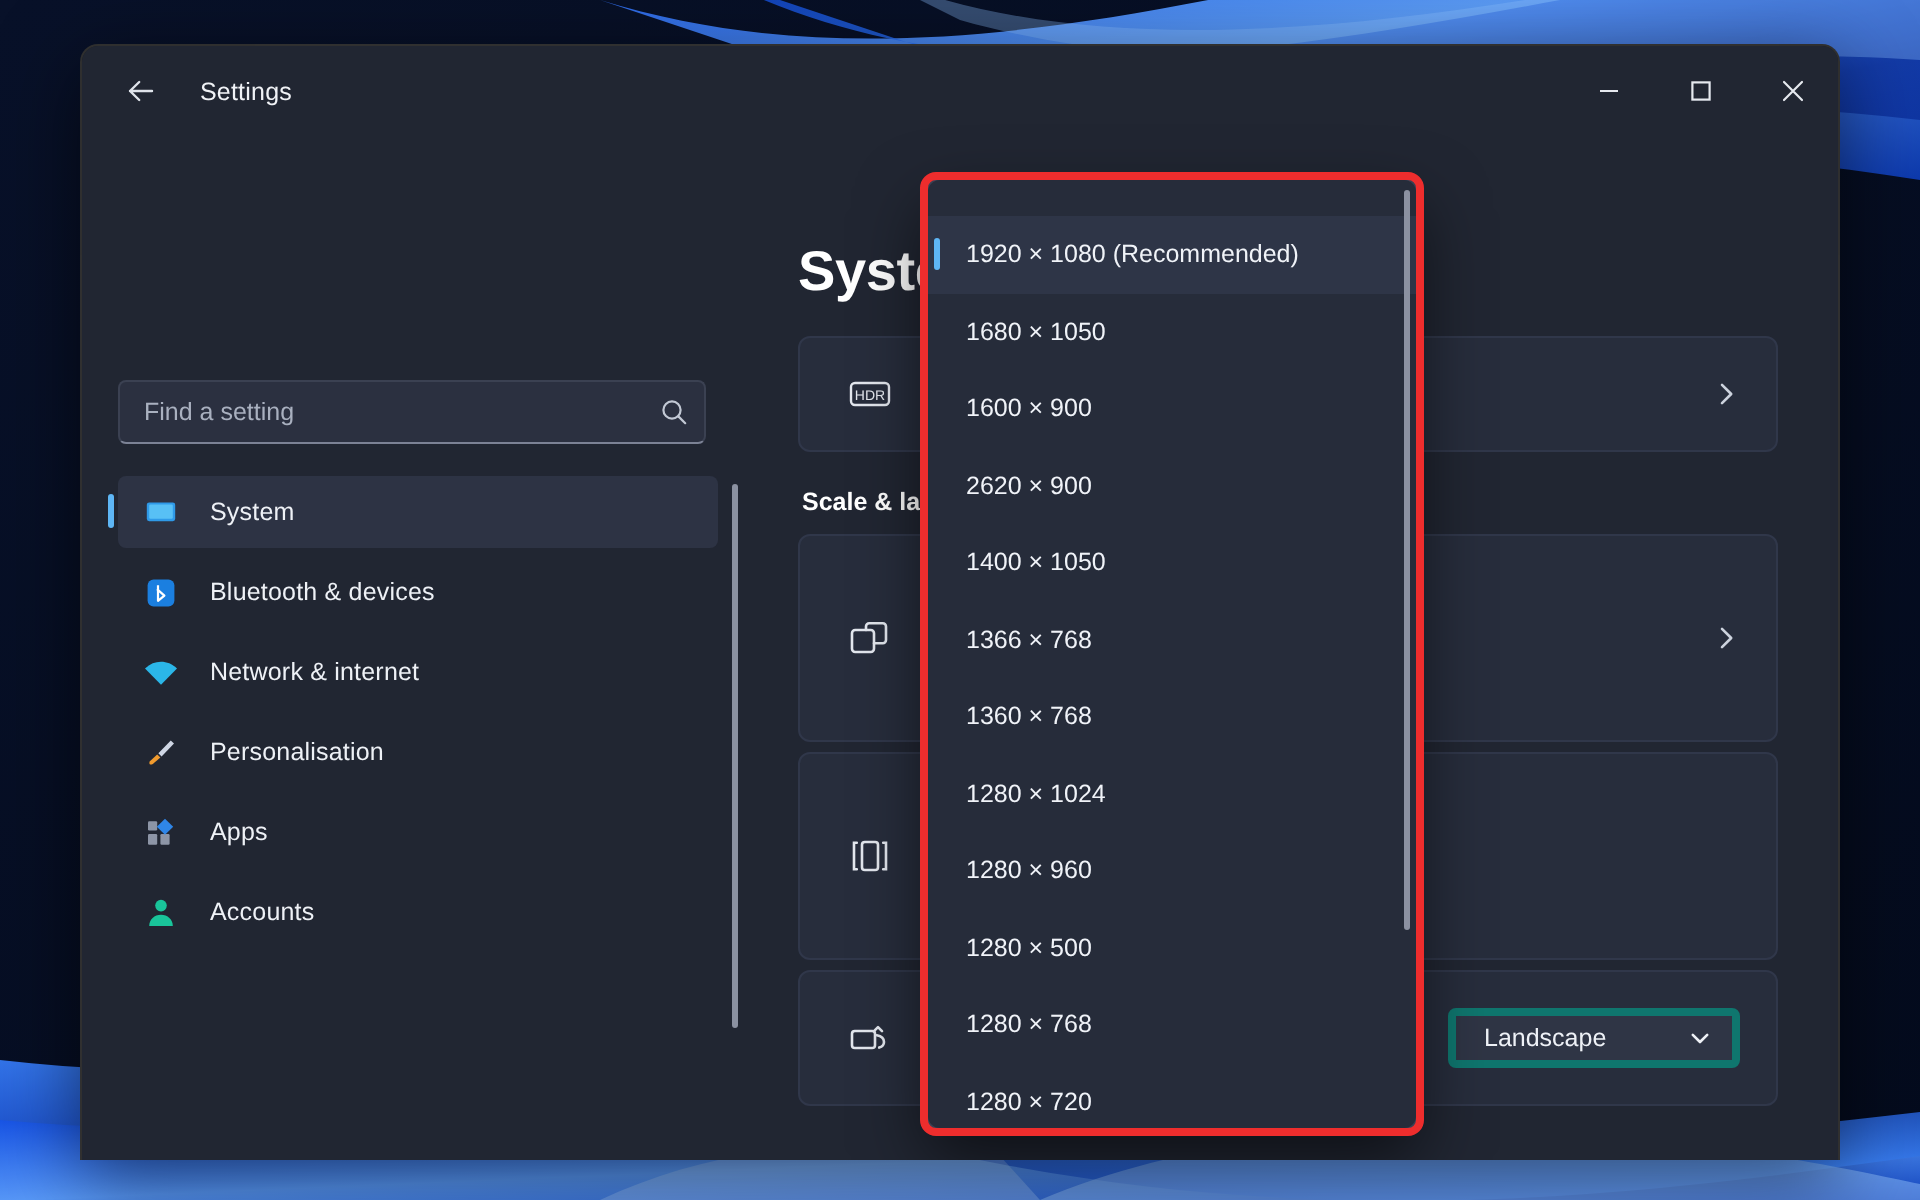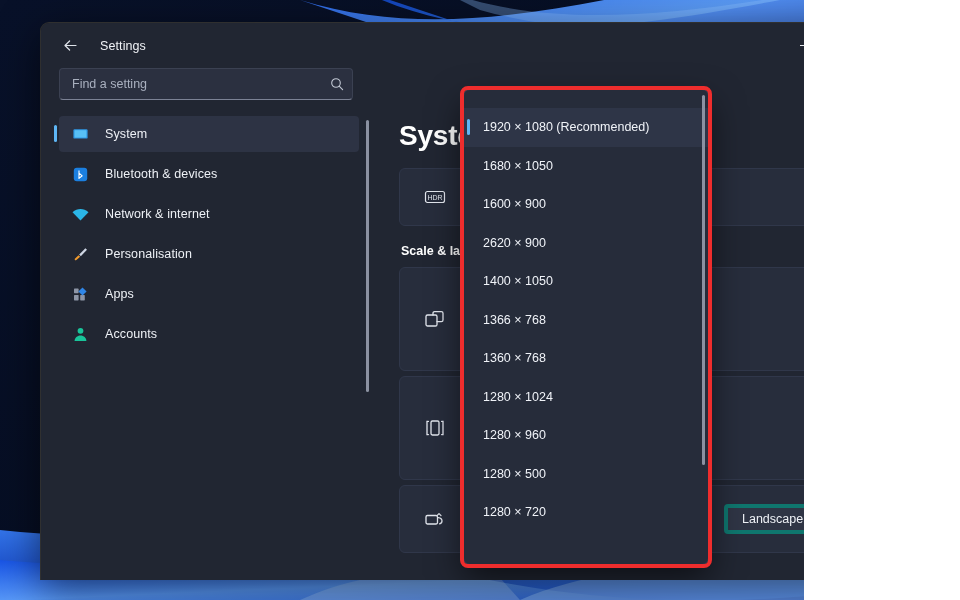--- a/index.html
+++ b/index.html
@@ -3,21 +3,21 @@
 <meta charset="utf-8">
 <style>
   * { box-sizing: border-box; margin: 0; padding: 0; }
   html, body {
     width: 960px; height: 600px; overflow: hidden;
     font-family: "Liberation Sans", sans-serif;
   }
 
   
   #desktop {
-    position: relative; width: 804px; height: 600px;
+    position: relative; width: 960px; height: 600px;
     background: #0a1530;
     overflow: hidden;
   }
   .wp-svg { position: absolute; inset: 0; width: 960px; height: 600px; }
 
   
   #settings-window {
     position: absolute; left: 40px; top: 22px;
     width: 880px; height: 558px;
     background: #202020;
@@ -55,21 +55,21 @@
   
   #win-body { flex: 1; display: flex; min-height: 0; background: #212632; }
 
   
   #sidebar {
     width: 330px; min-width: 330px;
     background: #212632;
     position: relative;
     display: flex; flex-direction: column;
   }
-  #search-wrap { padding: 0 18px; position: relative; }
+  #search-wrap { padding: 0 18px; margin-top: 122px; position: relative; }
   #search-box {
     height: 32px; background: #2b3040;
     border: 1px solid #3b4152; border-bottom: 1px solid #7c8295;
     border-radius: 4px; display: flex; align-items: center;
     padding: 0 8px 0 12px;
   }
   #search-input {
     flex: 1; background: transparent; border: none; outline: none;
     color: #c9cfdb; font-size: 12.5px;
     font-family: "Liberation Sans", sans-serif;
@@ -406,20 +406,21 @@
           <div class="opt sel">1920 × 1080 (Recommended)</div>
           <div class="opt">1680 × 1050</div>
           <div class="opt">1600 × 900</div>
           <div class="opt">2620 × 900</div>
           <div class="opt">1400 × 1050</div>
           <div class="opt">1366 × 768</div>
           <div class="opt">1360 × 768</div>
           <div class="opt">1280 × 1024</div>
           <div class="opt">1280 × 960</div>
           <div class="opt">1280 × 500</div>
+          <div class="opt">1280 × 768</div>
           <div class="opt">1280 × 720</div>
         </div>
       <div id="dd-scroll"></div>
     </div>
     <div id="res-highlight-box"></div>
 
   </div>
 </div>
 
 </body></html>

